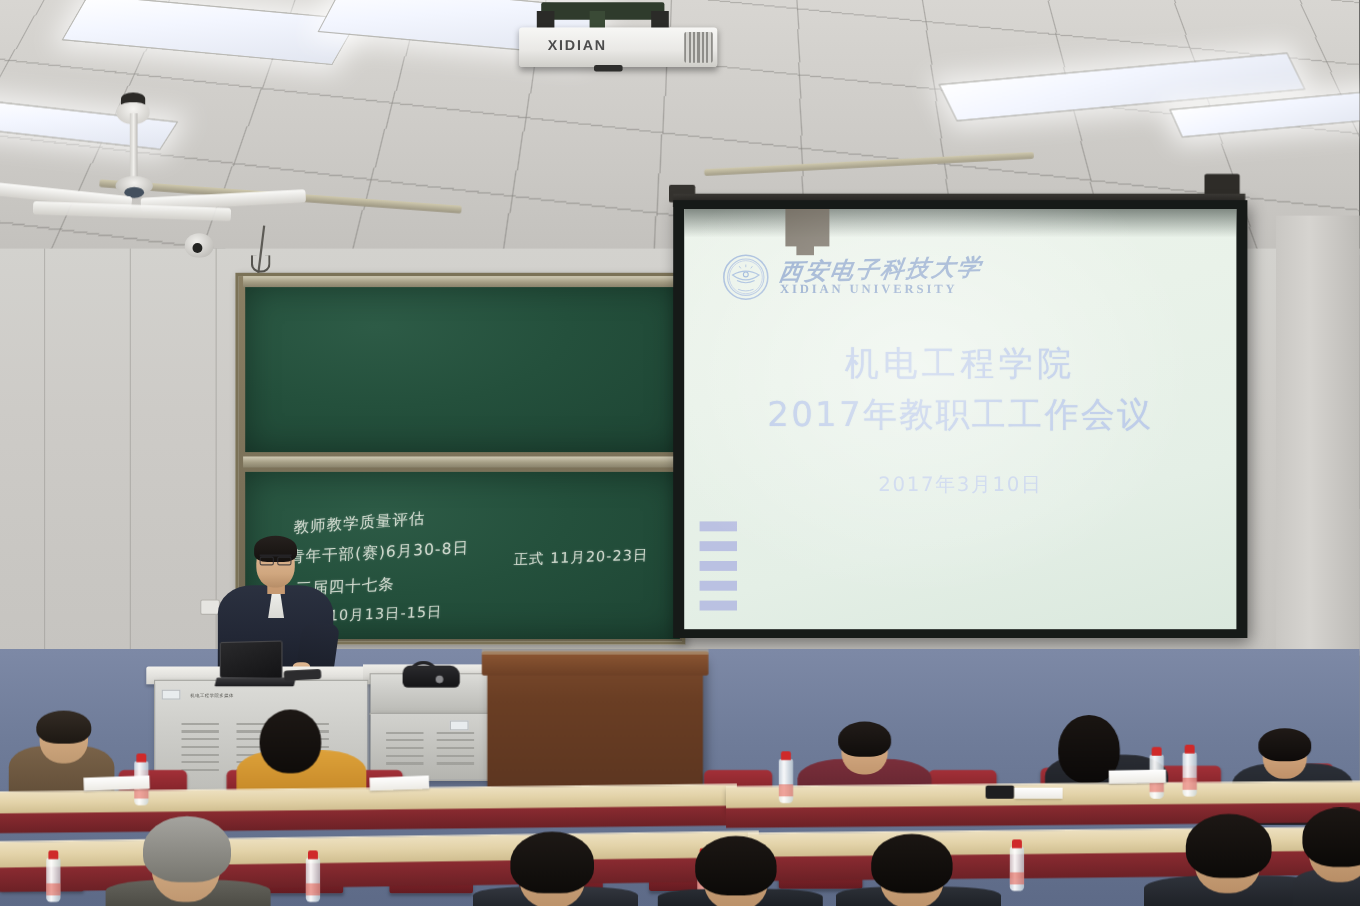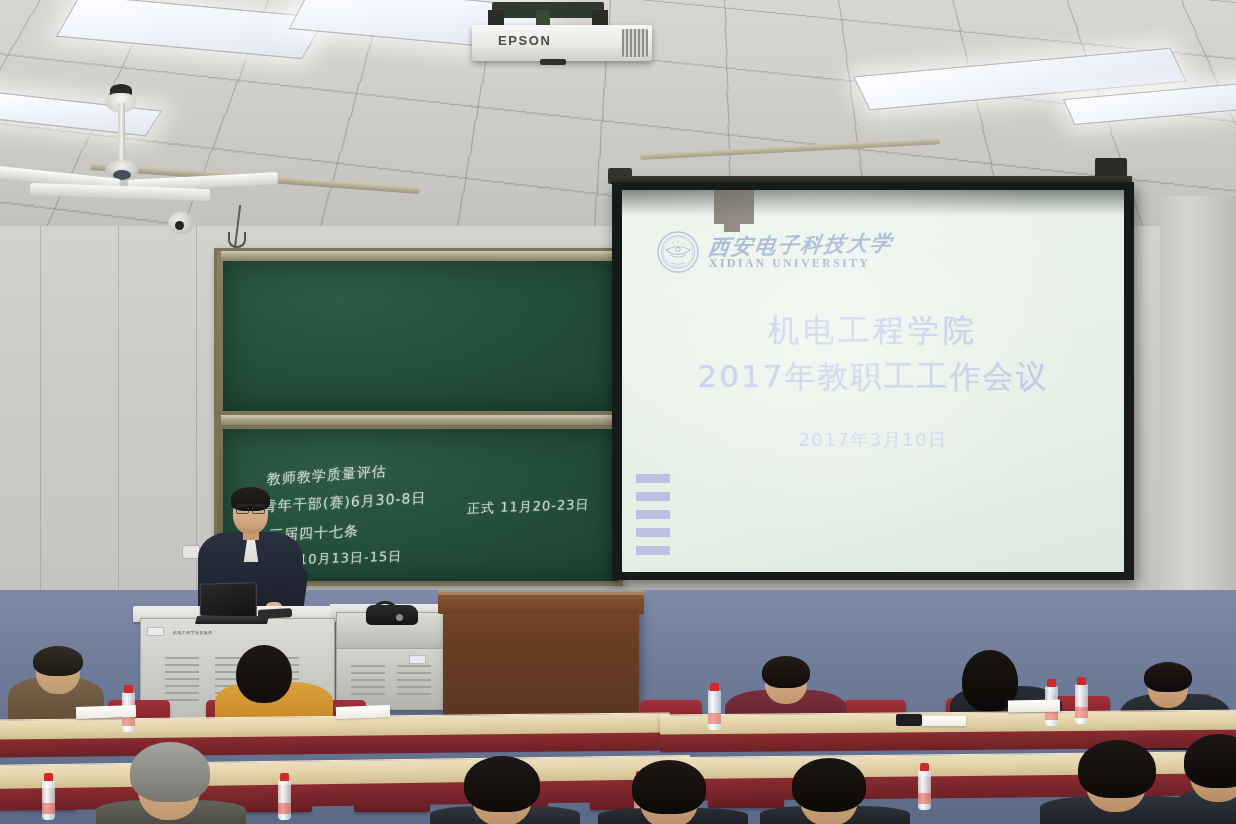--- a/index.html
+++ b/index.html
@@ -483,21 +483,21 @@
     <div class="fan-hub2"></div>
     <div class="blade blade-l"></div>
     <div class="blade blade-r"></div>
     <div class="blade blade-f"></div>
   </div>
 
   <div>
     <div class="proj-bracket"></div>
     <div class="proj-arm"></div>
     <div class="projector">
-      <span class="proj-label">EPSON</span>
+      <span class="proj-label">XIDIAN</span>
       <span class="proj-vent"></span>
     </div>
     <div class="proj-foot"></div>
   </div>
 
   <div class="wall-upper"></div>
   <div class="wall-seam" style="left:40px;"></div>
   <div class="wall-seam" style="left:118px;"></div>
   <div class="wall-seam" style="left:196px;"></div>
   <div class="pillar-right"></div>

